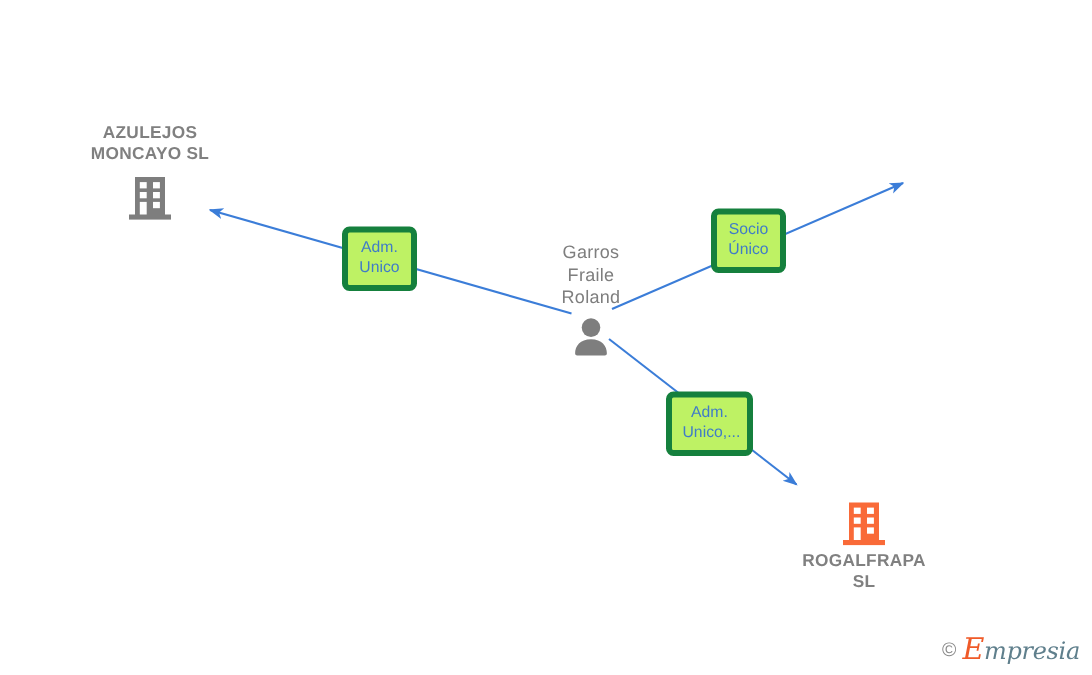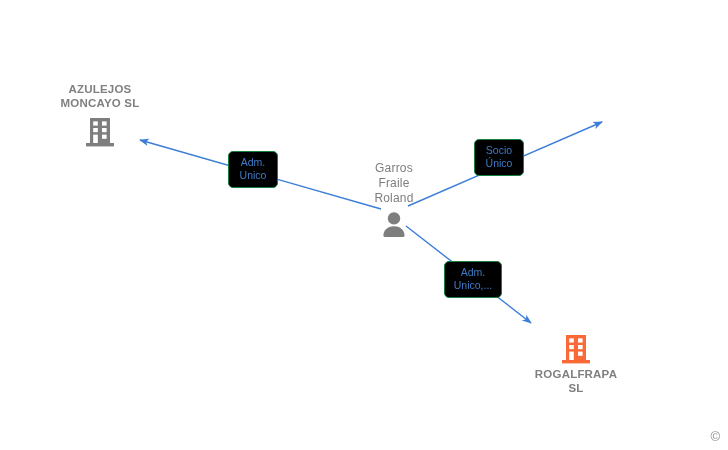--- a/index.html
+++ b/index.html
@@ -43,23 +43,23 @@
   .node-icon {
     display: block;
     margin: 0 auto;
   }
   .label-above .node-icon { margin-top: 4px; }
   .label-below .node-label { margin-top: 2px; }
 
   
   .edge-label {
     position: absolute;
-    border: 1px solid #15803d;
+    border: 4px solid #15803d;
     border-radius: 5px;
-    background: #000000;
+    background: #bef264;
     color: #3f7bc8;
     font-size: 10.5px;
     line-height: 13px;
     padding: 4px 7px 5px 7px;
     text-align: center;
     white-space: pre-line;
     box-sizing: border-box;
   }
 
   
@@ -152,15 +152,16 @@
 Unico</div>
 
   <div class="edge-label" style="left:474px; top:139px; width:50px;">Socio
 Único</div>
 
   <div class="edge-label" style="left:444px; top:261px; width:58px;">Adm.
 Unico,...</div>
 
   <div id="watermark">
     <span class="copy">©</span>
+    <span class="brand"><span class="cap">E</span><span>mpresia</span></span>
   </div>
 
 </div>
 
 </body></html>

